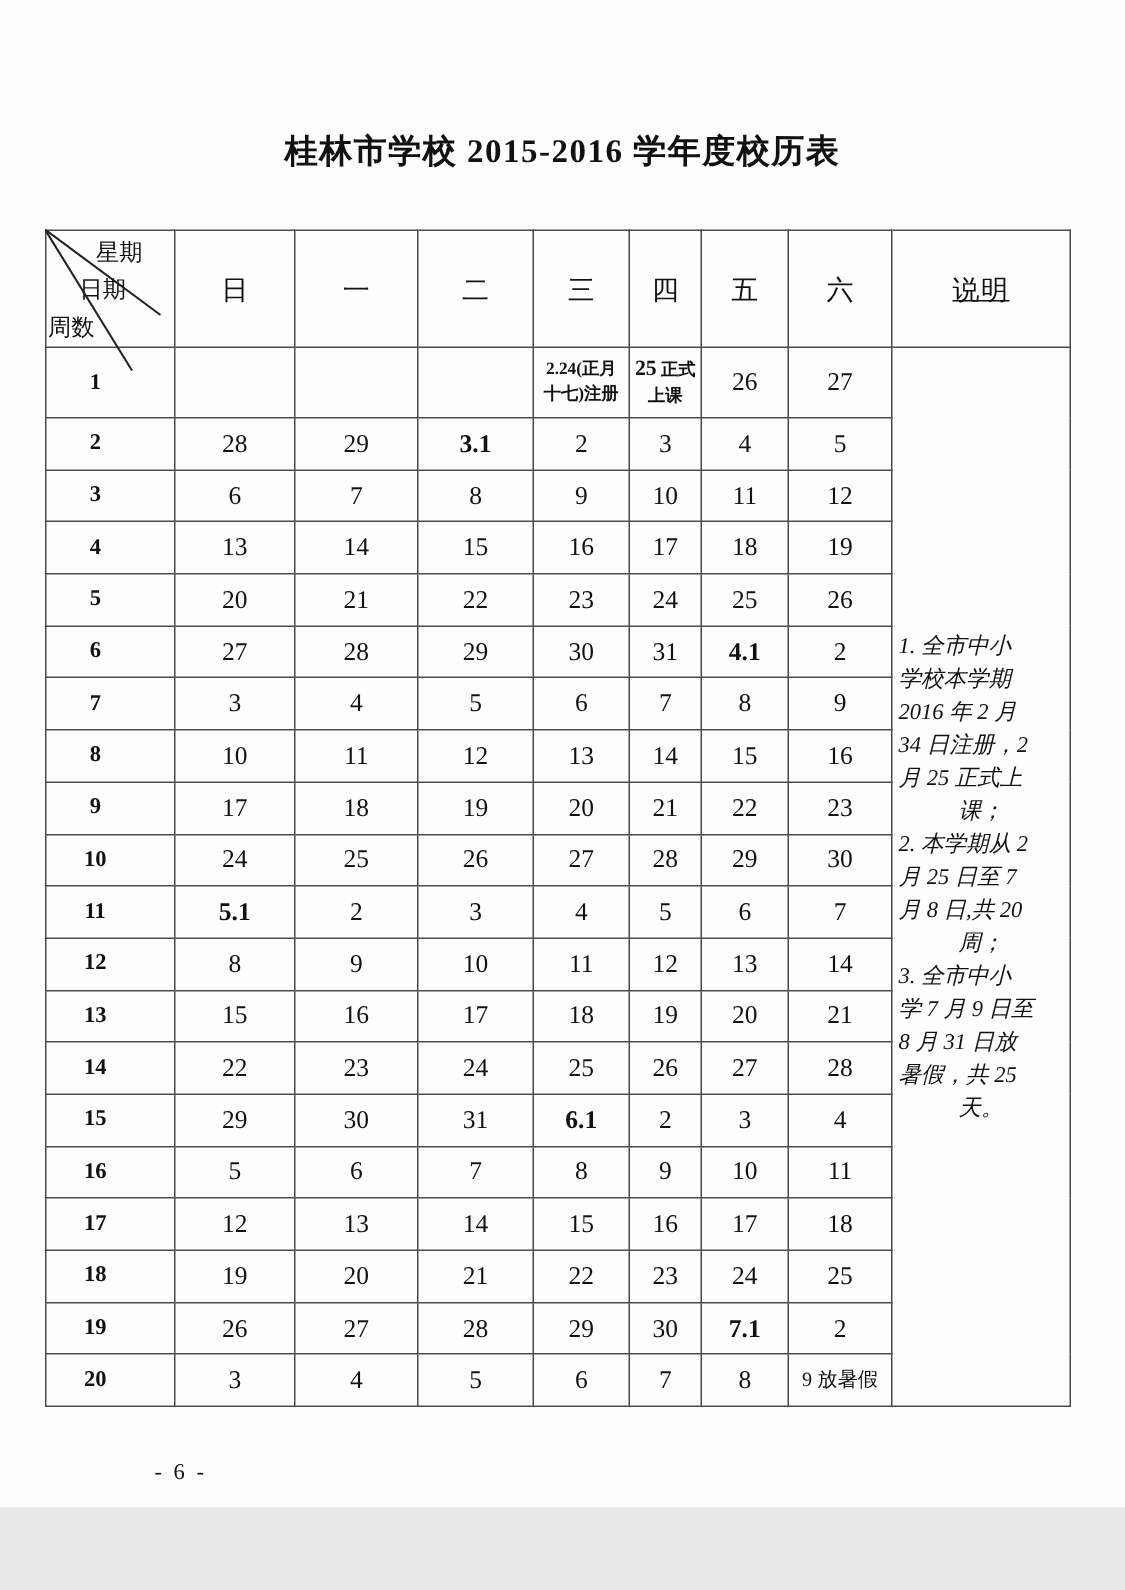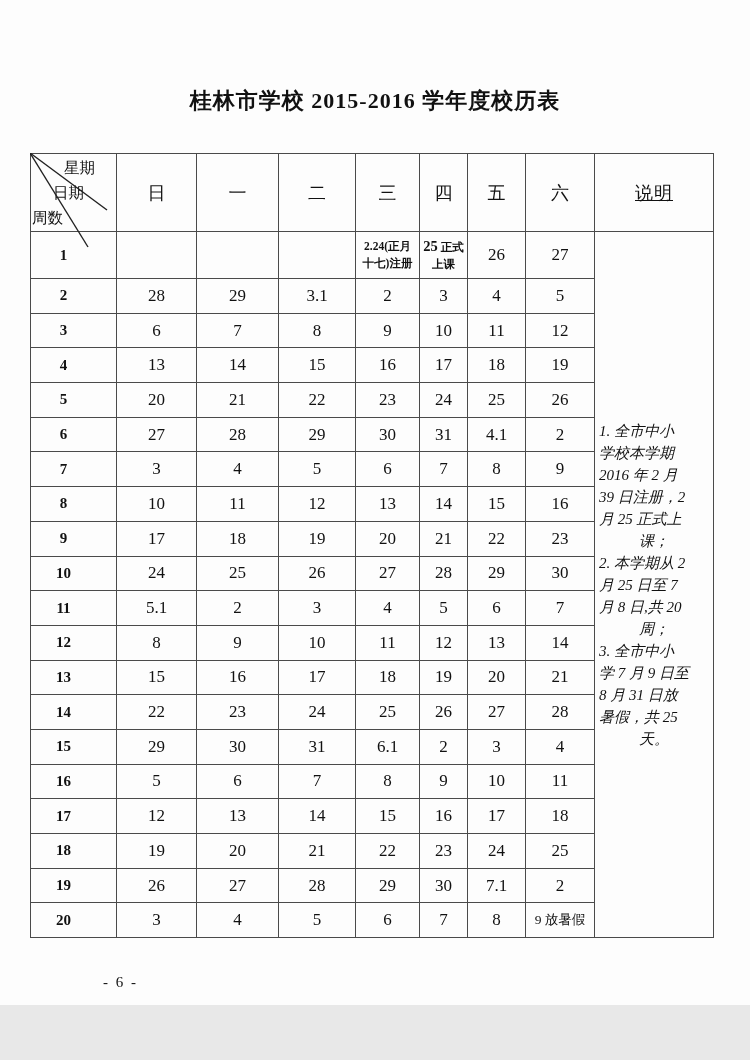--- a/index.html
+++ b/index.html
@@ -36,21 +36,21 @@
   tbody tr.first-data-row{height:47px;}
   .day-header{font-size:18px;}
   .notes-header{font-size:18px;letter-spacing:1px;text-decoration:underline;}
   .corner-cell{position:relative;font-size:15.5px;}
   .corner-cell .lbl{position:absolute;white-space:nowrap;}
   .lbl-week{top:4px;left:33px;}
   .lbl-date{top:29px;left:22px;}
   .lbl-num{top:54px;left:1px;}
   td.week-cell{font-size:15px;font-weight:bold;padding-right:20px;}
   td.date-cell{font-size:17px;}
-  td.date-cell.bold{font-weight:normal;}
+  td.date-cell.bold{font-weight:bold;}
   td.date-cell.small-note{font-size:11.5px;font-weight:bold;line-height:17px;}
   td.date-cell.small-note .bignum{font-size:14.5px;}
   td.date-cell.shrink{font-size:13.5px;text-align:center;}
   td.notes-cell{
     vertical-align:middle;text-align:left;
     font-size:15px;line-height:22px;padding:0 4px;font-style:italic;
   }
   .note-line{white-space:nowrap;}
   .note-line.center{text-align:center;}
   .diag-svg{position:absolute;left:30px;top:153px;pointer-events:none;}
@@ -108,21 +108,21 @@
           <td class="date-cell small-note">
             <div><span class="bignum">25</span> 正式</div>
             <div>上课</div>
           </td>
           <td class="date-cell">26</td>
           <td class="date-cell">27</td>
           <td rowspan="20" class="notes-cell">
             <div class="note-line">1. 全市中小</div>
             <div class="note-line">学校本学期</div>
             <div class="note-line">2016 年 2 月</div>
-            <div class="note-line">39 日注册，2</div>
+            <div class="note-line">34 日注册，2</div>
             <div class="note-line">月 25 正式上</div>
             <div class="note-line center">课；</div>
             <div class="note-line">2. 本学期从 2</div>
             <div class="note-line">月 25 日至 7</div>
             <div class="note-line">月 8 日,共 20</div>
             <div class="note-line center">周；</div>
             <div class="note-line">3. 全市中小</div>
             <div class="note-line">学 7 月 9 日至</div>
             <div class="note-line">8 月 31 日放</div>
             <div class="note-line">暑假，共 25</div>

